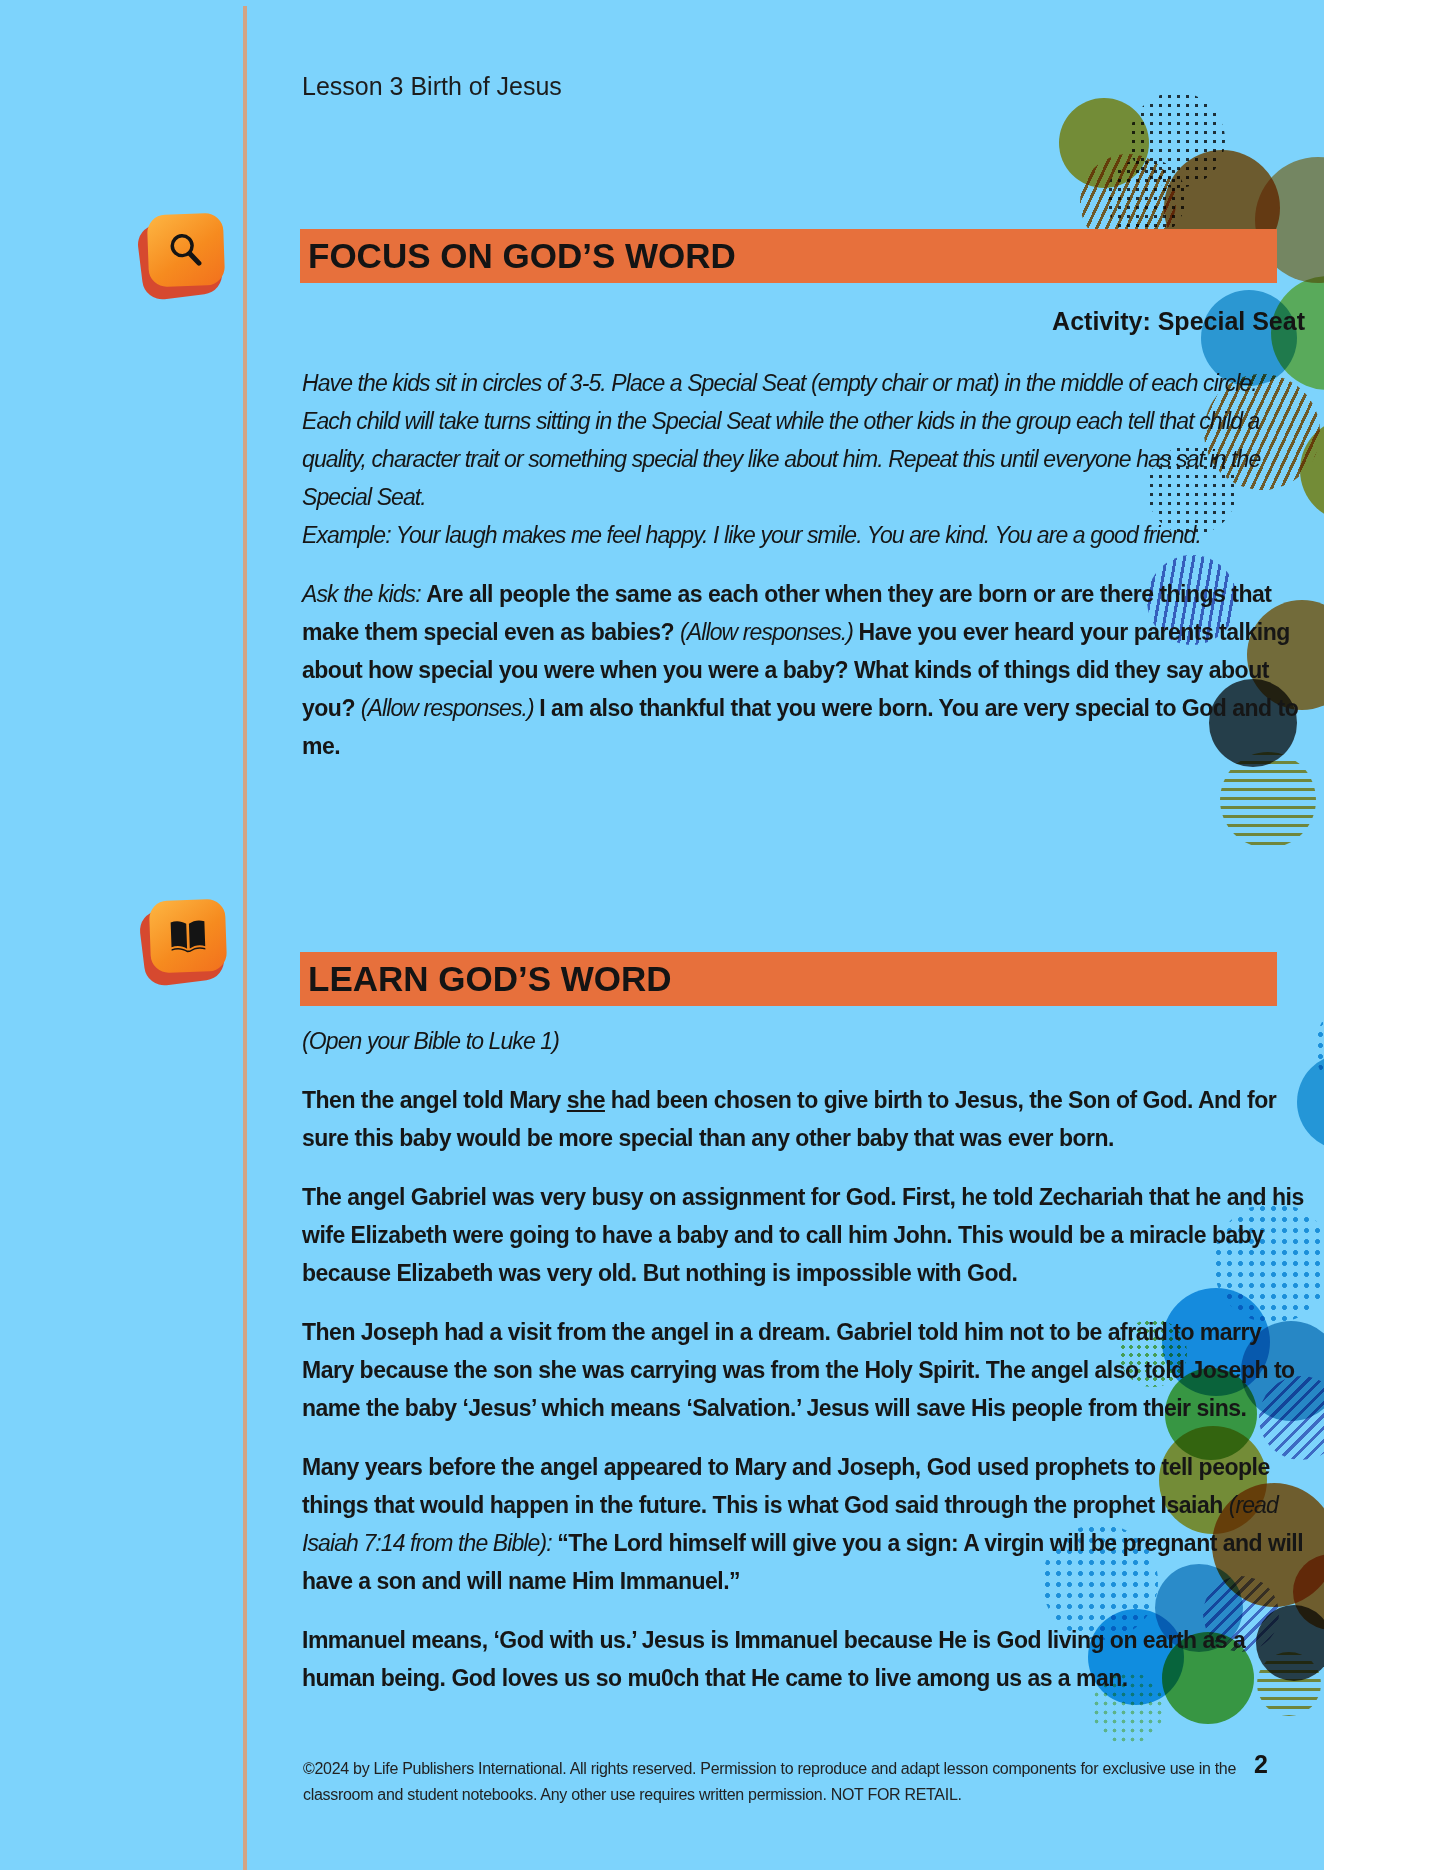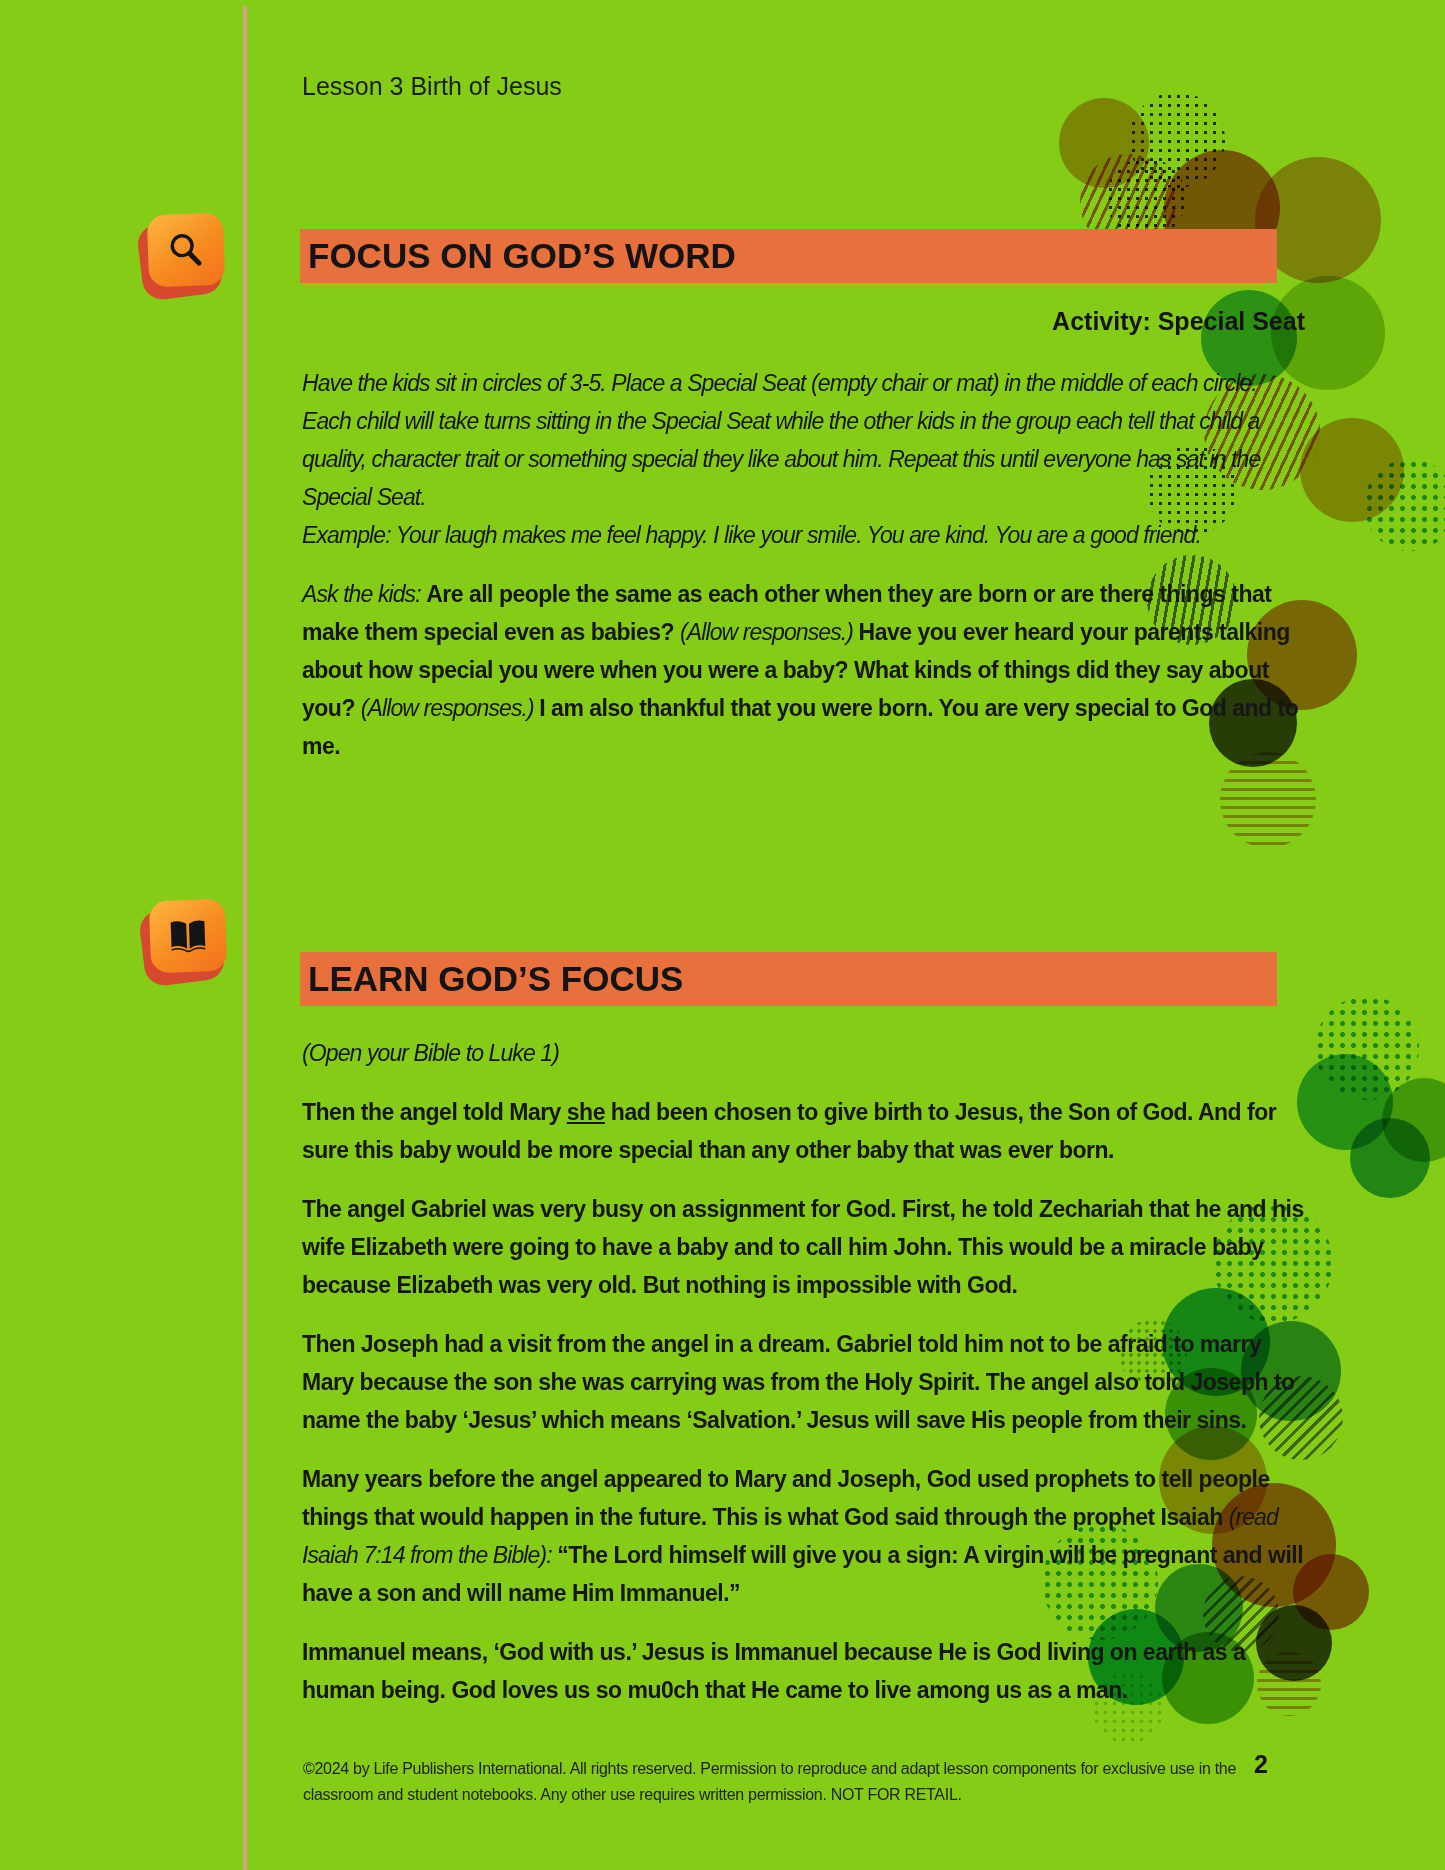--- a/index.html
+++ b/index.html
@@ -1,16 +1,16 @@
 <!DOCTYPE html>
 <html><head>
 <meta charset="utf-8">
 <style>
   html,body{margin:0;padding:0;background:#fff;}
-  #page{position:relative;width:1445px;height:1870px;background:#84cc16;overflow:hidden;
+  #page{position:relative;width:1324px;height:1870px;background:#7dd3fc;overflow:hidden;
         font-family:"Liberation Sans","DejaVu Sans",sans-serif;color:#161616;}
 
   
   .vline{position:absolute;left:243px;top:6px;width:4px;height:1864px;background:#D2A384;}
 
   
   .header-title{position:absolute;left:302px;top:72px;font-size:25px;color:#1c1c1c;}
 
   
   .deco{position:absolute;border-radius:50%;mix-blend-mode:multiply;}
@@ -40,21 +40,21 @@
   #icon-focus{left:144px;top:214px;}
   #icon-learn{left:146px;top:900px;}
 
   
   .section{position:absolute;left:300px;width:1005px;z-index:2;}
   #section-focus{top:229px;}
   #section-learn{top:952px;}
   .banner{width:969px;height:54px;background:#E7703C;color:#141414;display:flex;align-items:center;
           padding-left:8px;font-size:35px;font-weight:bold;letter-spacing:0;}
   .subheading{font-size:25px;font-weight:bold;margin:24px 0 28px 2px;color:#141414;text-align:right;}
-  .paras{margin-top:28px;}
+  .paras{margin-top:16px;}
   #section-focus .paras{margin-top:16px;}
   .para{font-size:23px;letter-spacing:-0.5px;line-height:38px;margin:0 0 21px 2px;
         white-space:pre-wrap;color:#161616;}
   .para .b{font-weight:bold;}
   .para .i{font-style:italic;font-weight:normal;letter-spacing:-0.9px;}
   .para .u{text-decoration:underline;}
 
   
   .footer{position:absolute;left:303px;top:1756px;width:975px;font-size:16px;letter-spacing:-0.3px;
           line-height:26px;color:#222;z-index:2;}
@@ -140,21 +140,21 @@
     <div class="banner">FOCUS ON GOD’S WORD</div>
     <div class="subheading">Activity: Special Seat</div>
     <div class="paras">
         <p class="para"><span class="i">Have the kids sit in circles of 3-5. Place a Special Seat (empty chair or mat) in the middle of each circle. Each child will take turns sitting in the Special Seat while the other kids in the group each tell that child a quality, character trait or something special they like about him. Repeat this until everyone has sat in the Special Seat.
 Example: Your laugh makes me feel happy. I like your smile. You are kind. You are a good friend.</span></p>
         <p class="para"><span class="i">Ask the kids: </span><span class="b">Are all people the same as each other when they are born or are there things that make them special even as babies? </span><span class="i">(Allow responses.) </span><span class="b">Have you ever heard your parents talking about how special you were when you were a baby? What kinds of things did they say about you? </span><span class="i">(Allow responses.) </span><span class="b">I am also thankful that you were born. You are very special to God and to me.</span></p>
       </div>
   </div>
 
   <div class="section" id="section-learn">
-    <div class="banner">LEARN GOD’S FOCUS</div>
+    <div class="banner">LEARN GOD’S WORD</div>
     <div class="paras">
         <p class="para"><span class="i">(Open your Bible to Luke 1)</span></p>
         <p class="para"><span class="b">Then the angel told Mary </span><span class="b u">she</span><span class="b"> had been chosen to give birth to Jesus, the Son of God. And for sure this baby would be more special than any other baby that was ever born.</span></p>
         <p class="para"><span class="b">The angel Gabriel was very busy on assignment for God. First, he told Zechariah that he and his wife Elizabeth were going to have a baby and to call him John. This would be a miracle baby because Elizabeth was very old. But nothing is impossible with God.</span></p>
         <p class="para"><span class="b">Then Joseph had a visit from the angel in a dream. Gabriel told him not to be afraid to marry Mary because the son she was carrying was from the Holy Spirit. The angel also told Joseph to name the baby ‘Jesus’ which means ‘Salvation.’ Jesus will save His people from their sins.</span></p>
         <p class="para"><span class="b">Many years before the angel appeared to Mary and Joseph, God used prophets to tell people things that would happen in the future. This is what God said through the prophet Isaiah </span><span class="i">(read Isaiah 7:14 from the Bible): </span><span class="b">“The Lord himself will give you a sign: A virgin will be pregnant and will have a son and will name Him Immanuel.”</span></p>
         <p class="para"><span class="b">Immanuel means, ‘God with us.’ Jesus is Immanuel because He is God living on earth as a human being. God loves us so mu0ch that He came to live among us as a man.</span></p>
       </div>
   </div>
 

